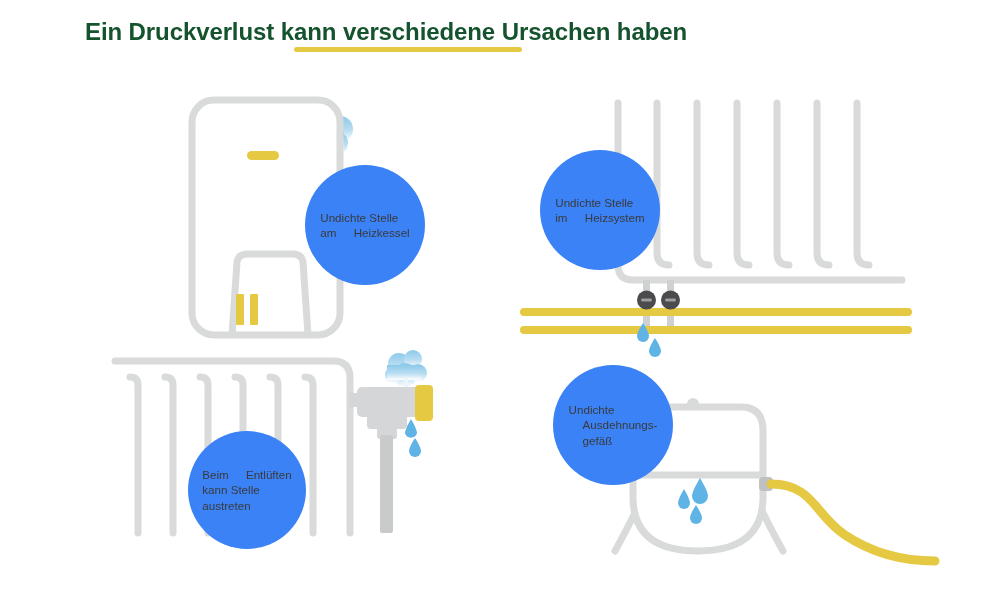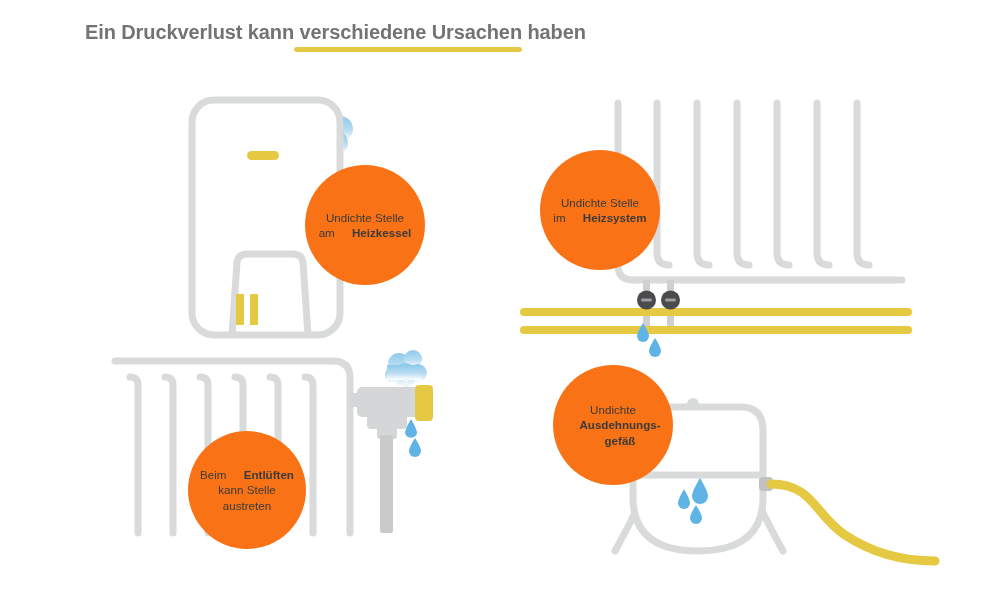--- a/index.html
+++ b/index.html
@@ -22,55 +22,55 @@
 
   
   #title-block {
     position: absolute;
     left: 85px;
     top: 20px;
     width: 700px;
     height: 46px;
   }
   #page-title {
-    font-size: 20px;
+    font-size: 24px;
     font-weight: bold;
-    color: #737373;
+    color: #14532d;
     letter-spacing: -0.1px;
     white-space: nowrap;
     line-height: 24px;
   }
   #title-underline {
     position: absolute;
     left: 209px;
     top: 27px;
     width: 228px;
     height: 5px;
     background: #e6c943;
     border-radius: 3px;
   }
 
   
   .panel { position: absolute; }
 
   .badge {
     position: absolute;
     border-radius: 50%;
-    background: #f97316;
+    background: #3b82f6;
     display: flex;
     align-items: center;
     justify-content: center;
-    text-align: center;
+    text-align: left;
     color: #3a3a3a;
     font-size: 11.6px;
     line-height: 15.5px;
     z-index: 40;
   }
   .badge .b-inner { padding: 0 6px; }
-  .badge b { font-weight: bold; margin-left: 14px; }
+  .badge b { font-weight: normal; margin-left: 14px; }
 
   svg { display: block; overflow: visible; }
 </style>
 </head>
 <body>
 
 <div id="stage">
 
   <div id="title-block">
     <div id="page-title">Ein Druckverlust kann verschiedene Ursachen haben</div>

